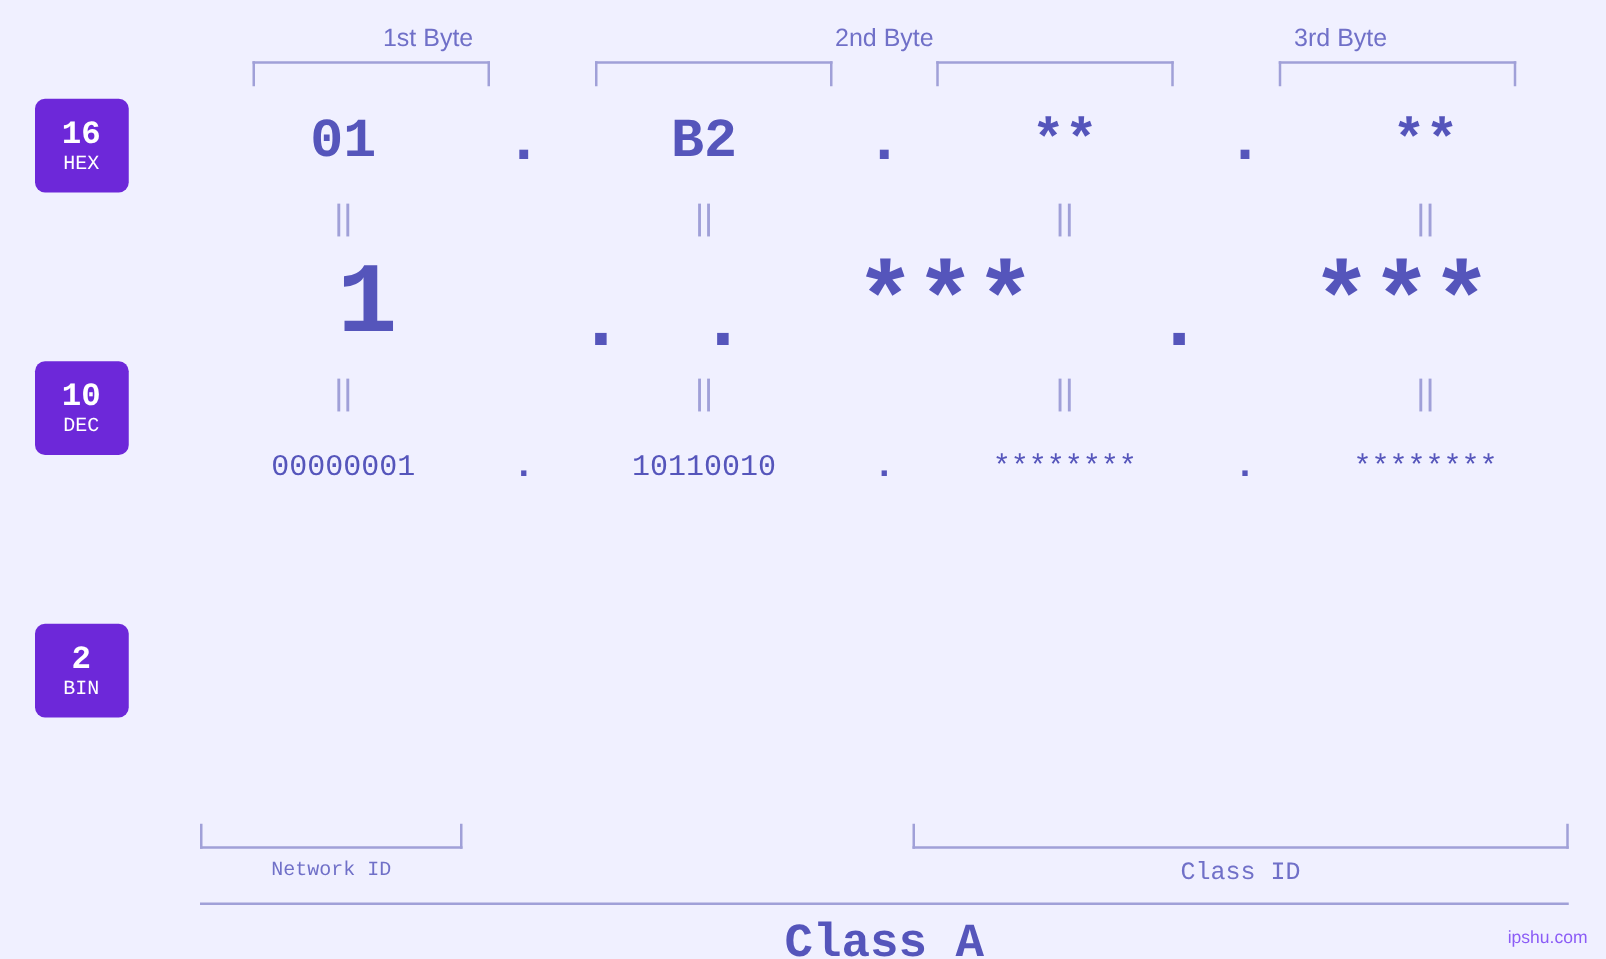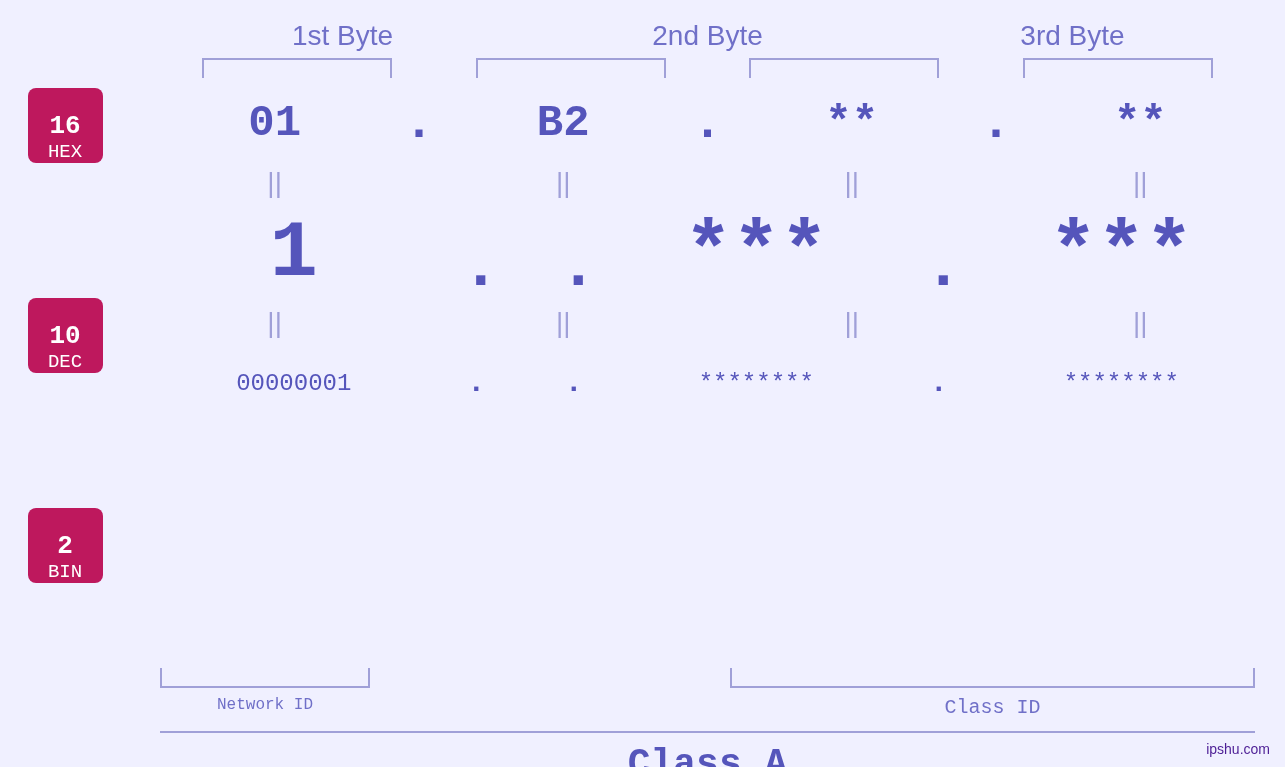--- a/index.html
+++ b/index.html
@@ -12,55 +12,55 @@
       width: 1285px;
       height: 767px;
       background-color: #f0f0ff;
       font-family: 'Courier New', Courier, monospace;
       overflow: hidden;
       position: relative;
     }
 
     .byte-header {
       color: #7070c8;
-      font-size: 28px;
+      font-size: 20px;
       text-align: center;
       width: 220px;
       font-family: Arial, sans-serif;
     }
 
     .bracket {
       width: 190px;
       height: 20px;
       border-top: 2px solid #a0a0d8;
       border-left: 2px solid #a0a0d8;
       border-right: 2px solid #a0a0d8;
     }
 
     .label-badge {
-      background-color: #be185d;
+      background-color: #6d28d9;
       color: white;
       width: 75px;
       height: 75px;
       border-radius: 8px;
       display: flex;
       flex-direction: column;
       align-items: center;
-      justify-content: flex-end;
+      justify-content: center;
       margin-bottom: 80px;
     }
 
     .label-badge .num {
       font-size: 26px;
       font-weight: bold;
       line-height: 1.1;
     }
 
     .label-badge .base {
-      font-size: 19px;
+      font-size: 16px;
       font-weight: normal;
     }
 
     
     .hex-row, .dec-row, .bin-row {
       display: flex;
       align-items: center;
       justify-content: space-around;
       padding: 0 30px;
     }
@@ -131,21 +131,21 @@
     }
 
     .equals-spacer {
       width: 30px;
     }
 
     .watermark {
       position: absolute;
       bottom: 10px;
       right: 15px;
-      color: #4c1d95;
+      color: #8b5cf6;
       font-size: 14px;
       font-family: Arial, sans-serif;
     }
 
     .full-wrapper {
       display: flex;
       flex-direction: column;
       width: 1285px;
       height: 767px;
       position: relative;
@@ -275,20 +275,21 @@
         <div class="equals-sign">||</div>
         <div class="equals-spacer"></div>
         <div class="equals-sign">||</div>
         <div class="equals-spacer"></div>
         <div class="equals-sign">||</div>
       </div>
 
       <div class="bin-row">
         <div class="byte-val bin-val">00000001</div>
         <div class="dot-small">.</div>
+        <div class="byte-val bin-val">10110010</div>
         <div class="dot-small">.</div>
         <div class="byte-val bin-val">********</div>
         <div class="dot-small">.</div>
         <div class="byte-val bin-val">********</div>
       </div>
 
     </div>
   </div>
 
   <div style="display:flex; margin-top: 5px;">

